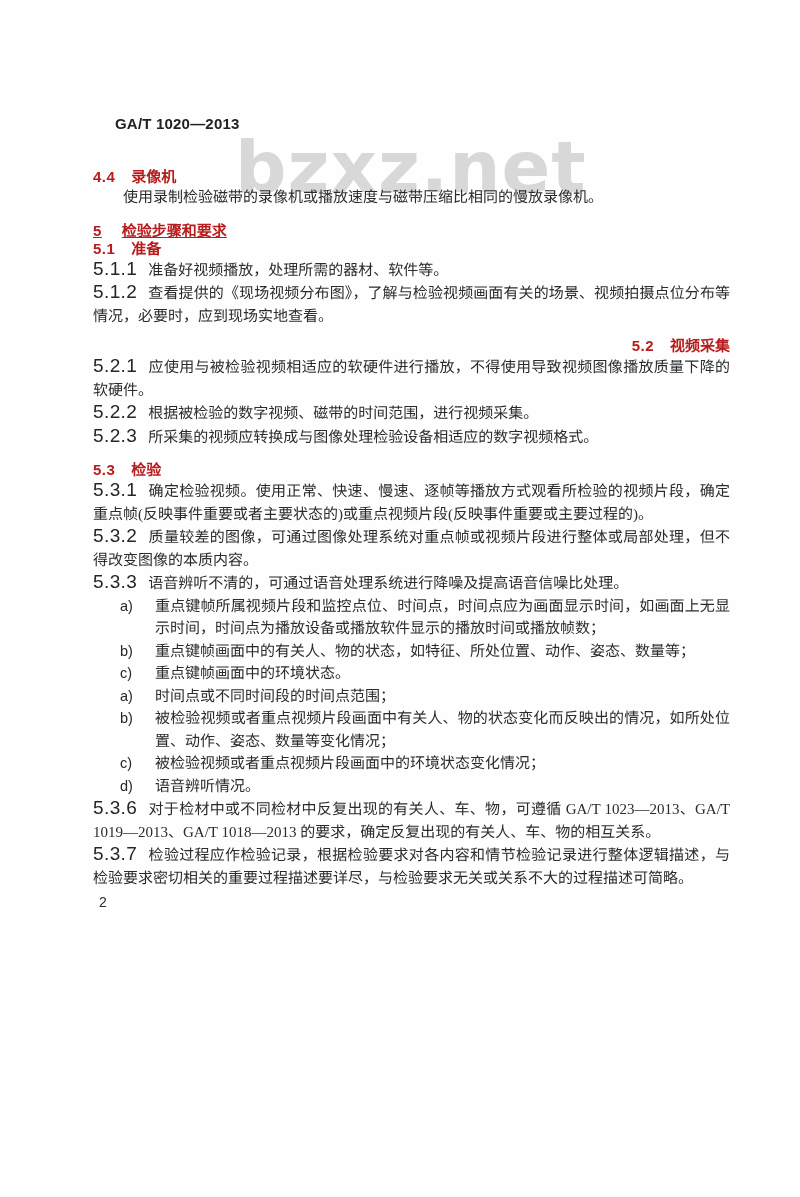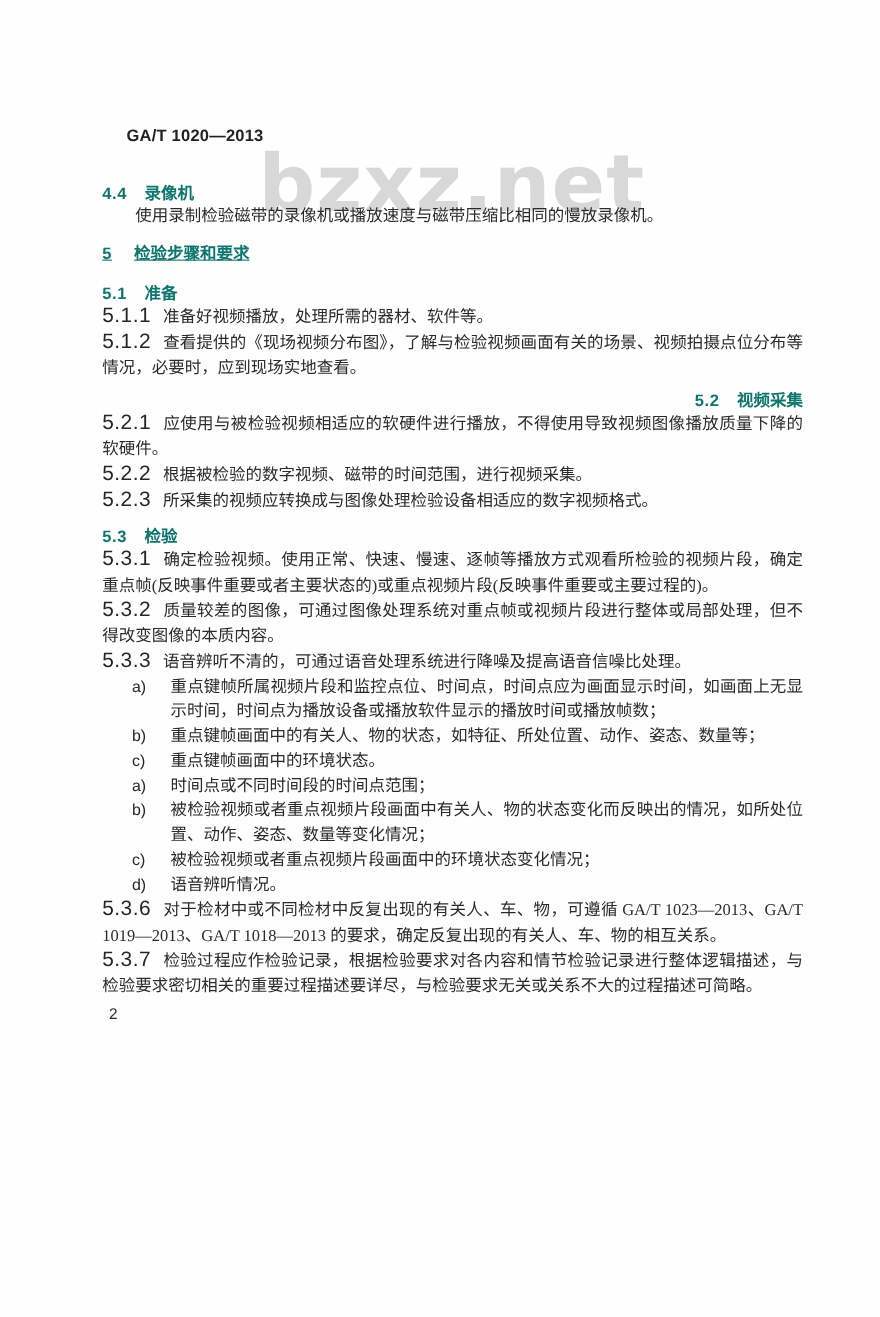--- a/index.html
+++ b/index.html
@@ -38,28 +38,28 @@
     line-height: 15px;
     letter-spacing: 0.2px;
     color: #222222;
     margin-left: 22px;
   }
   .heading {
     font-family: "Liberation Sans", sans-serif;
     font-weight: 700;
     font-size: 15px;
     line-height: 18px;
-    color: #0f766e;
+    color: #b91c1c;
   }
   .heading .hnum { margin-right: 16px; letter-spacing: 0.5px; }
   .h-chapter .hnum { margin-right: 20px; }
   .mt-s44 { margin-top: 37px; }
   .mt-p44 { margin-top: 13px; }
   .mt-s5  { margin-top: 13px; text-decoration: underline; }
-  .mt-s51 { margin-top: 19px; }
+  .mt-s51 { }
   .mt-p511{ margin-top: 13px; }
   .mt-s52 { margin-top: 10px; text-align: right; }
   .mt-p521{ margin-top: 12px; }
   .mt-s53 { margin-top: 13px; }
   .mt-p531{ margin-top: 11px; }
   .para {
     margin: 0;
     font-size: 15px;
     line-height: 22.5px;
     text-align: justify;

